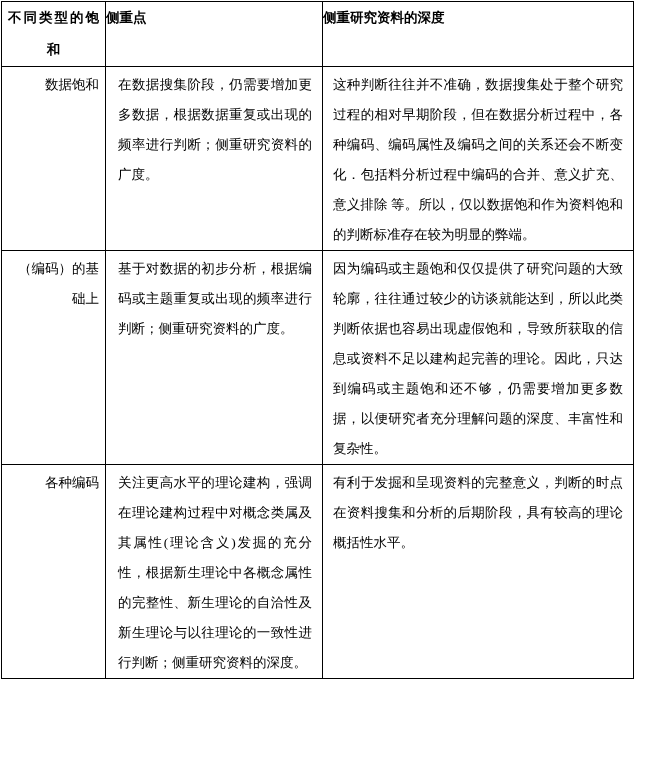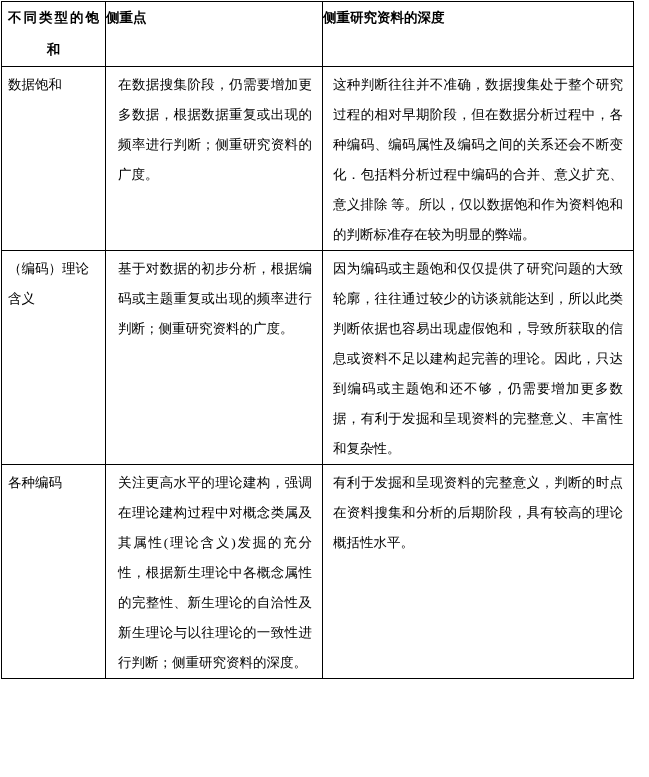--- a/index.html
+++ b/index.html
@@ -61,21 +61,21 @@
   
   td .cell-text {
     display: block;
     font-size: 13.5px;
     line-height: 30px;
   }
   td.col-type {
     text-align: center;
   }
   td.col-type .cell-text {
-    text-align: left;
+    text-align: right;
     padding: 3px 6px 0 6px;
   }
   td.col-focus .cell-text {
     text-align: justify;
     text-align-last: left;
     padding: 3px 10px 0 12px;
   }
   td.col-issue .cell-text {
     text-align: justify;
     text-align-last: left;
@@ -123,27 +123,27 @@
         <td class="col-focus">
           <span class="cell-text">在数据搜集阶段，仍需要增加更多数据，根据数据重复或出现的频率进行判断；侧重研究资料的广度。</span>
         </td>
         <td class="col-issue">
           <span class="cell-text">这种判断往往并不准确，数据搜集处于整个研究过程的相对早期阶段，但在数据分析过程中，各种编码、编码属性及编码之间的关系还会不断变化．包括料分析过程中编码的合并、意义扩充、意义排除 等。所以，仅以数据饱和作为资料饱和的判断标准存在较为明显的弊端。</span>
         </td>
       </tr>
 
       <tr class="r2">
         <td class="col-type">
-          <span class="cell-text">（编码）理论含义</span>
+          <span class="cell-text">（编码）的基础上</span>
         </td>
         <td class="col-focus">
           <span class="cell-text">基于对数据的初步分析，根据编码或主题重复或出现的频率进行判断；侧重研究资料的广度。</span>
         </td>
         <td class="col-issue">
-          <span class="cell-text">因为编码或主题饱和仅仅提供了研究问题的大致轮廓，往往通过较少的访谈就能达到，所以此类判断依据也容易出现虚假饱和，导致所获取的信息或资料不足以建构起完善的理论。因此，只达到编码或主题饱和还不够，仍需要增加更多数据，有利于发掘和呈现资料的完整意义、丰富性和复杂性。</span>
+          <span class="cell-text">因为编码或主题饱和仅仅提供了研究问题的大致轮廓，往往通过较少的访谈就能达到，所以此类判断依据也容易出现虚假饱和，导致所获取的信息或资料不足以建构起完善的理论。因此，只达到编码或主题饱和还不够，仍需要增加更多数据，以便研究者充分理解问题的深度、丰富性和复杂性。</span>
         </td>
       </tr>
 
 
       <tr class="r4">
         <td class="col-type">
           <span class="cell-text">各种编码</span>
         </td>
         <td class="col-focus">
           <span class="cell-text">关注更高水平的理论建构，强调在理论建构过程中对概念类属及其属性(理论含义)发掘的充分性，根据新生理论中各概念属性的完整性、新生理论的自洽性及新生理论与以往理论的一致性进行判断；侧重研究资料的深度。</span>

